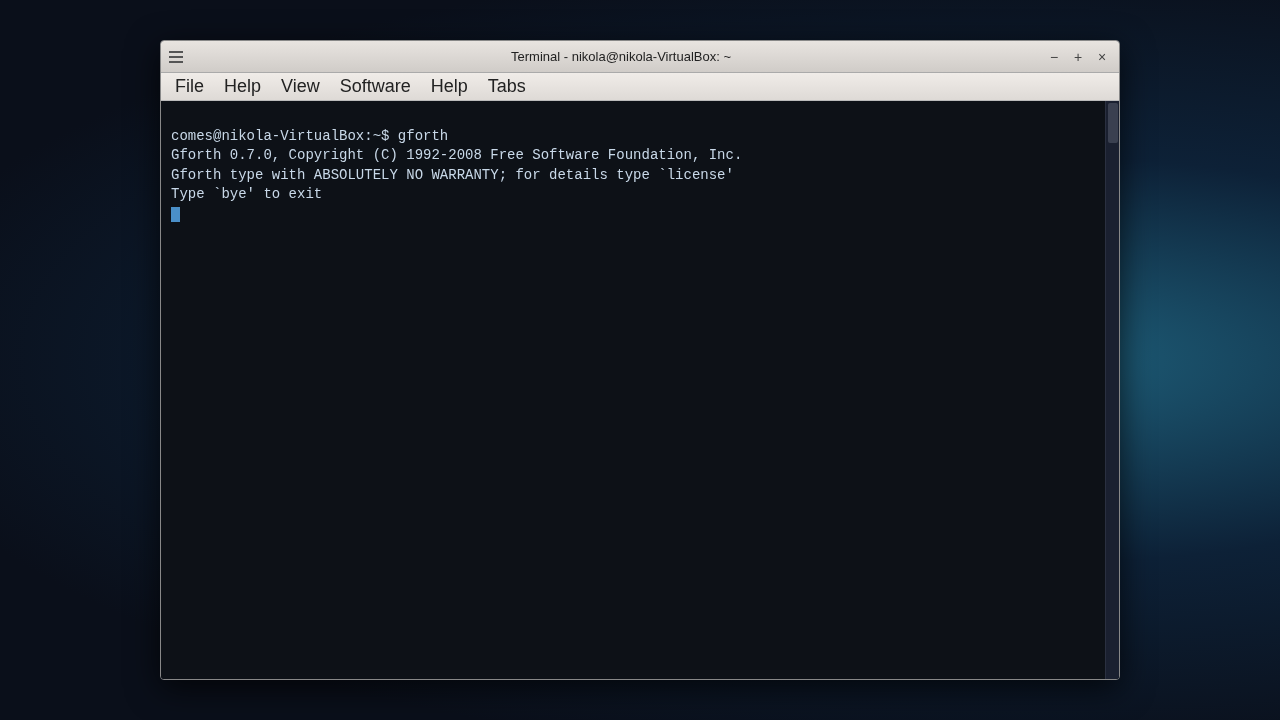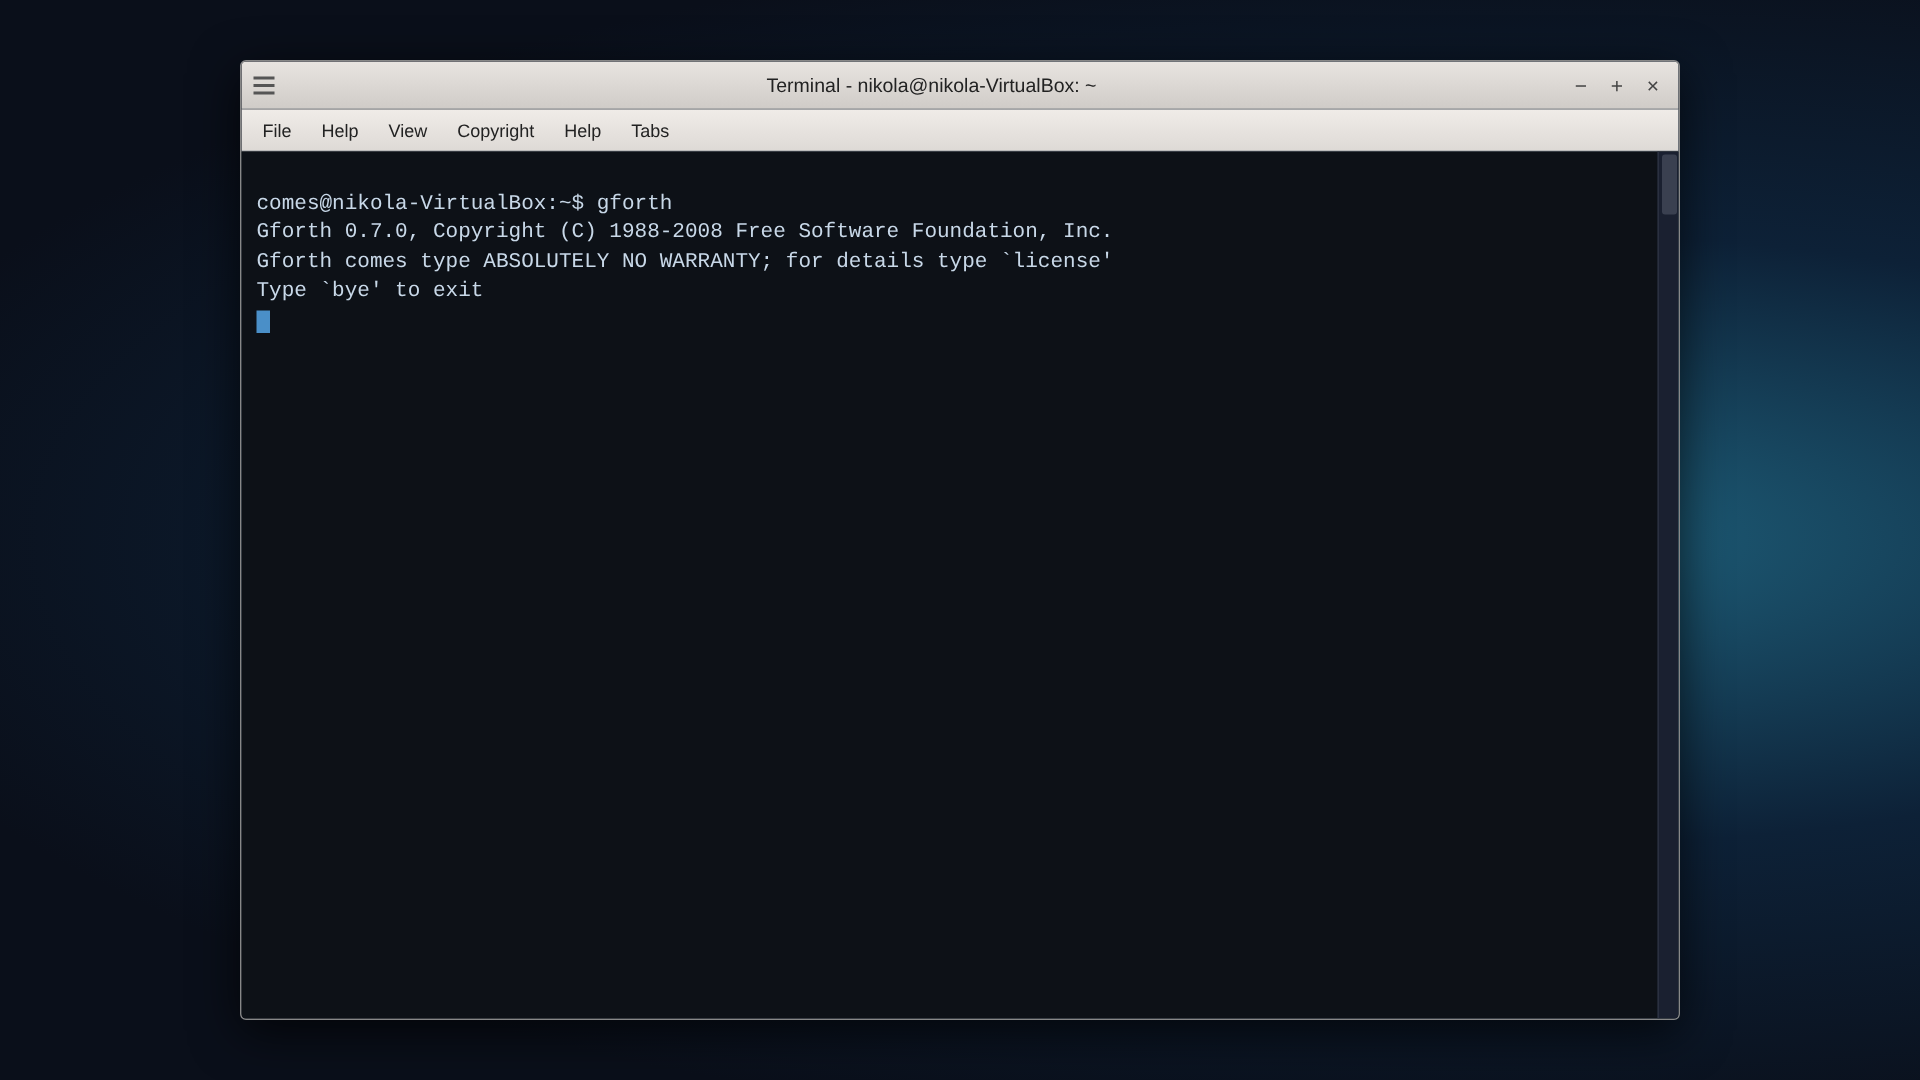--- a/index.html
+++ b/index.html
@@ -99,21 +99,21 @@
       display: flex;
       align-items: center;
       padding: 0 4px;
       border-bottom: 1px solid #bbb;
       flex-shrink: 0;
       gap: 0;
     }
 
     .menu-item {
       padding: 4px 10px;
-      font-size: 12px;
+      font-size: 18px;
       color: #222;
       cursor: pointer;
       border-radius: 2px;
       font-family: sans-serif;
     }
 
     .terminal-body {
       flex: 1;
       background: #0d1117;
       padding: 6px 10px;
@@ -181,30 +181,30 @@
       <button class="titlebar-btn">−</button>
       <button class="titlebar-btn">+</button>
       <button class="titlebar-btn">×</button>
     </div>
   </div>
 
   <div class="menubar">
     <div class="menu-item">File</div>
     <div class="menu-item">Help</div>
     <div class="menu-item">View</div>
-    <div class="menu-item">Copyright</div>
+    <div class="menu-item">Software</div>
     <div class="menu-item">Help</div>
     <div class="menu-item">Tabs</div>
   </div>
 
   <div class="terminal-body">
     <div class="terminal-content">
 <span>comes@nikola-VirtualBox:~$ gforth</span>
-<span>Gforth 0.7.0, Copyright (C) 1988-2008 Free Software Foundation, Inc.</span>
-<span>Gforth comes type ABSOLUTELY NO WARRANTY; for details type `license'</span>
+<span>Gforth 0.7.0, Copyright (C) 1992-2008 Free Software Foundation, Inc.</span>
+<span>Gforth type with ABSOLUTELY NO WARRANTY; for details type `license'</span>
 <span>Type `bye' to exit</span>
 <span><span class="cursor-block"></span></span></div>
     <div class="scrollbar">
       <div class="scrollbar-thumb"></div>
     </div>
   </div>
 
 </div>
 
 </body></html>

